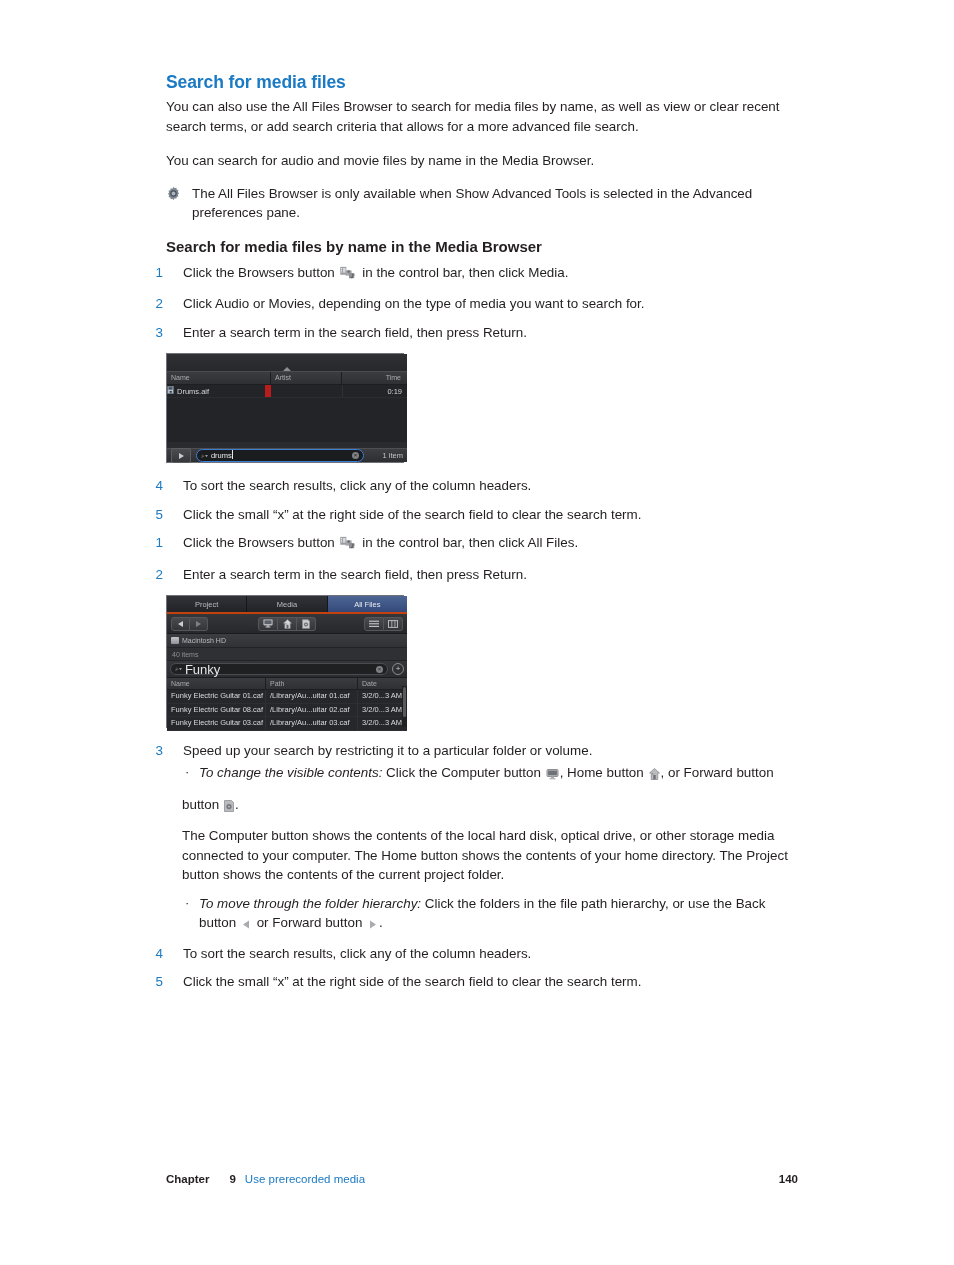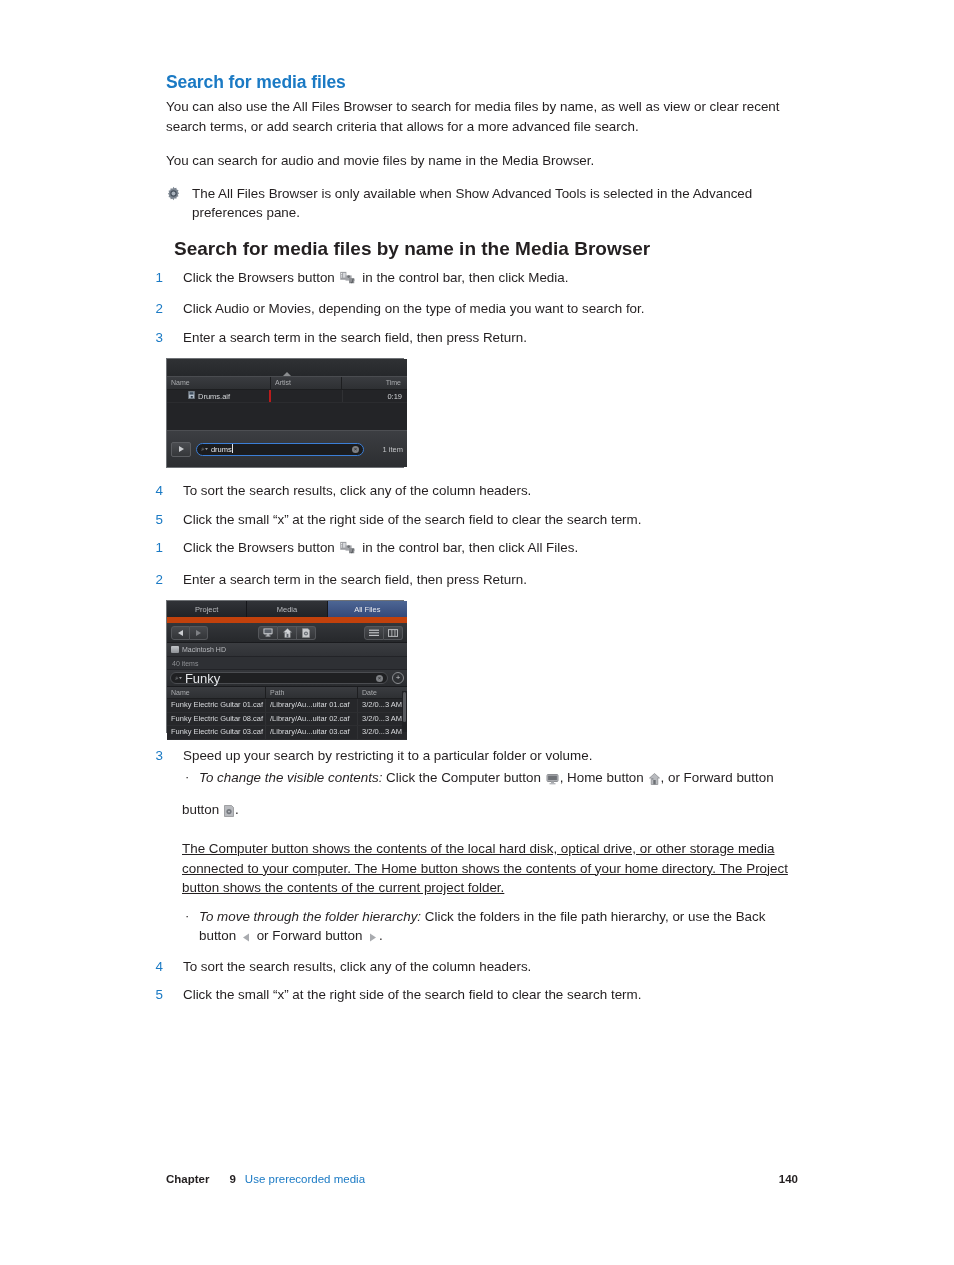--- a/index.html
+++ b/index.html
@@ -55,23 +55,23 @@
     position: relative;
     padding-left: 26px;
   }
   .note .gear {
     position: absolute;
     left: 0;
     top: 2px;
   }
 
   h2.sub-head {
-    font-size: 19px;
+    font-size: 15px;
     font-weight: bold;
-    margin: 0 0 8px 8px;
+    margin: 0 0 8px 0;
     color: #231f20;
   }
 
   
   ol.steps {
     list-style: none;
     margin: 0;
     padding: 0;
   }
   .step {
@@ -188,35 +188,35 @@
   .mb-row {
     display: flex;
     height: 12px;
     align-items: center;
     font-size: 7.5px;
     color: #d3d5d8;
     border-bottom: 1px solid #2b2c2f;
   }
   .mb-row .c-name {
     width: 104px;
-    padding-left: 21px;
+    padding-left: 0;
     box-sizing: border-box;
     display: flex;
     align-items: center;
     gap: 3px;
-    border-right: 2px solid #b91c1c;
+    border-right: 6px solid #b91c1c;
     height: 12px;
   }
   .mb-row .c-artist { width: 71px; border-right: 1px solid #303134; height: 12px; }
   .mb-row .c-time { width: 64px; text-align: right; padding-right: 5px; box-sizing: border-box; }
   .mb-bottom {
     position: absolute;
     left: 0; bottom: 0;
     width: 100%;
-    height: 37px;
+    height: 14px;
     background: linear-gradient(#3c3e42, #2c2e31);
     border-top: 1px solid #4d4f53;
     display: flex;
     align-items: center;
     padding: 0 4px;
     box-sizing: border-box;
     gap: 5px;
   }
   .play-btn {
     width: 18px; height: 13px;
@@ -273,21 +273,21 @@
   
   .af {
     width: 240px;
     height: 131px;
     position: relative;
     background: #2a2b2e;
   }
   .af-tabs {
     display: flex;
     height: 16px;
-    border-bottom: 6px solid #c2410c;
+    border-bottom: 2px solid #c2410c;
   }
   .af-tab {
     flex: 1;
     font-size: 7.5px;
     color: #b9bbbf;
     display: flex;
     align-items: center;
     justify-content: center;
     background: linear-gradient(#313338, #212327);
     border-right: 1px solid #15161a;
@@ -741,21 +741,21 @@
     </div>
 
     <div class="sub-para" style="margin-top:-19px;">
       <span>button&nbsp;</span><span class="inline-icon"><svg width="10" height="12" viewBox="0 0 10 12">
             <path d="M0.5 0.5h7l2 2v9h-9z" fill="#b9bbbf" stroke="#85878b" stroke-width="0.7"></path>
             <circle cx="5" cy="6.6" r="2.6" fill="#74787e"></circle>
             <circle cx="5" cy="6.6" r="0.9" fill="#c8cacd"></circle>
           </svg></span><span>.</span>
     </div>
 
-    <p class="sub-para" style="margin-top:17px;margin-bottom:9px;text-decoration:underline;">The Computer button shows the contents of the local hard disk, optical drive, or other storage media connected to your computer. The Home button shows the contents of your home directory. The Project button shows the contents of the current project folder.</p>
+    <p class="sub-para" style="margin-top:9px;margin-bottom:9px;">The Computer button shows the contents of the local hard disk, optical drive, or other storage media connected to your computer. The Home button shows the contents of your home directory. The Project button shows the contents of the current project folder.</p>
 
     <ul class="bullets" style="padding-left:17px;">
       <li class="bullet">
         <span class="dot">·</span>
         <em>To move through the folder hierarchy:</em><span> Click the folders in the file path hierarchy, or use the Back button </span><span class="inline-icon"><svg width="11" height="11" viewBox="0 0 11 11">
               <path d="M8 1.5v8L2 5.5z" fill="#a9abaf"></path>
             </svg></span><span> or Forward button </span><span class="inline-icon"><svg width="11" height="11" viewBox="0 0 11 11">
               <path d="M3 1.5v8l6-4z" fill="#a9abaf"></path>
             </svg></span><span>.</span>
       </li>

